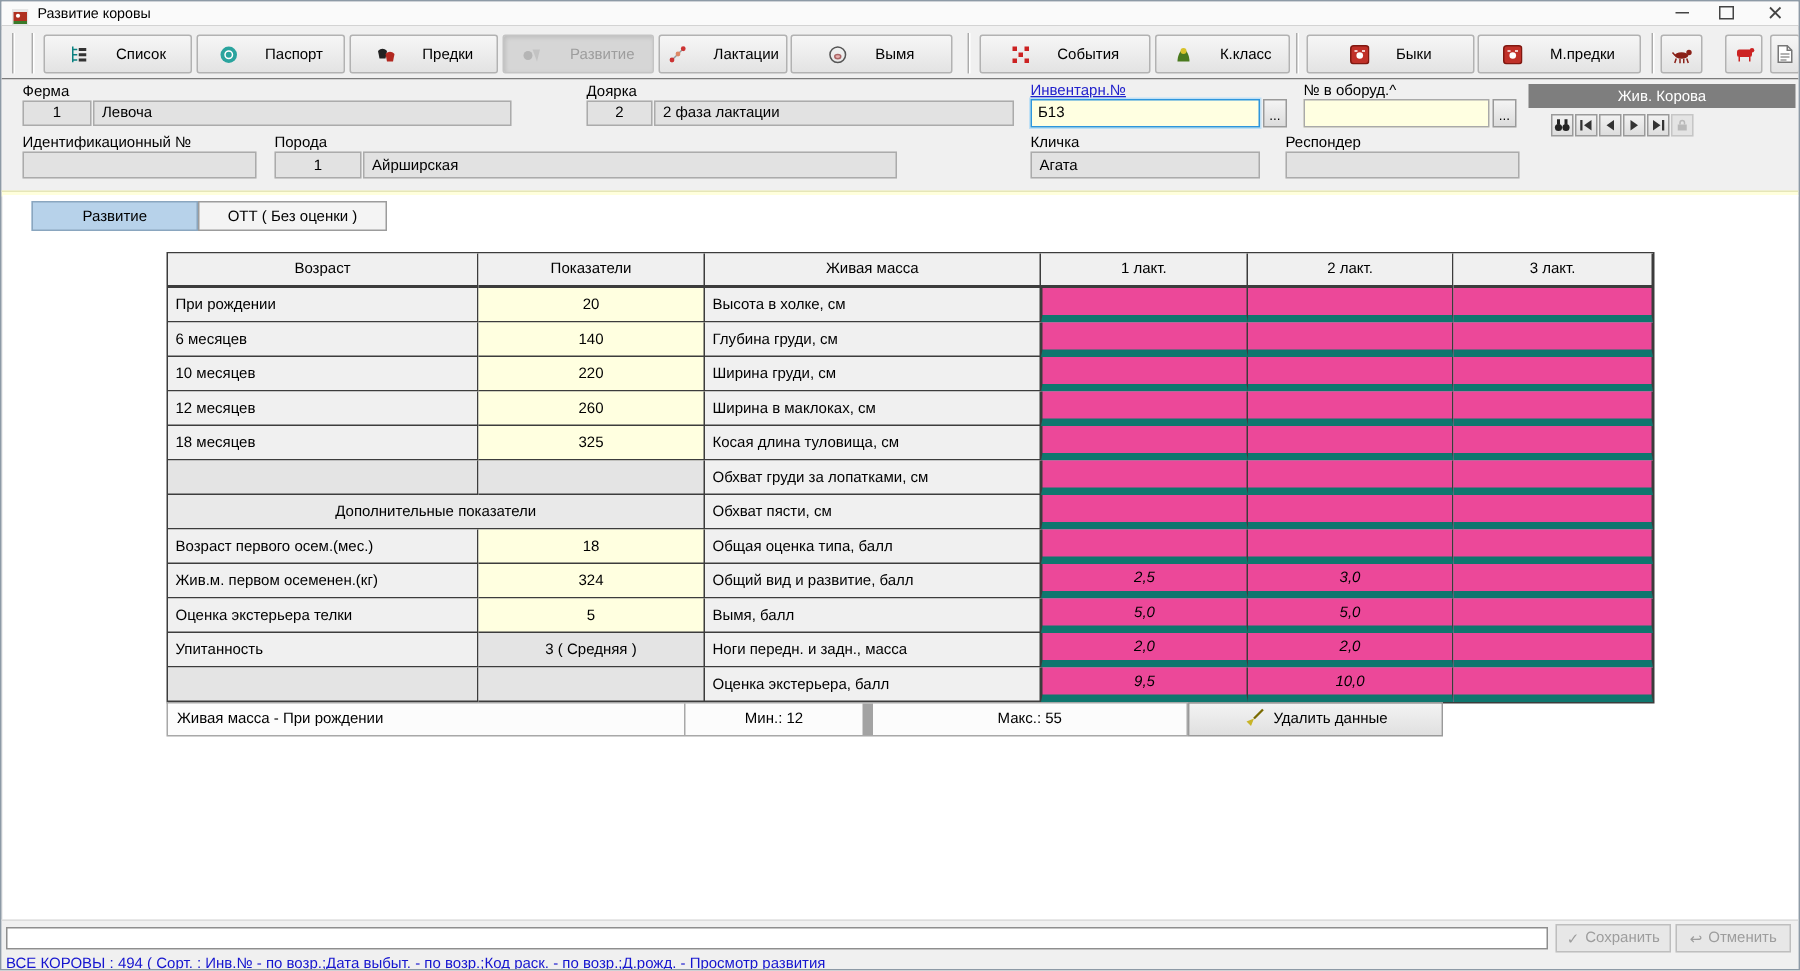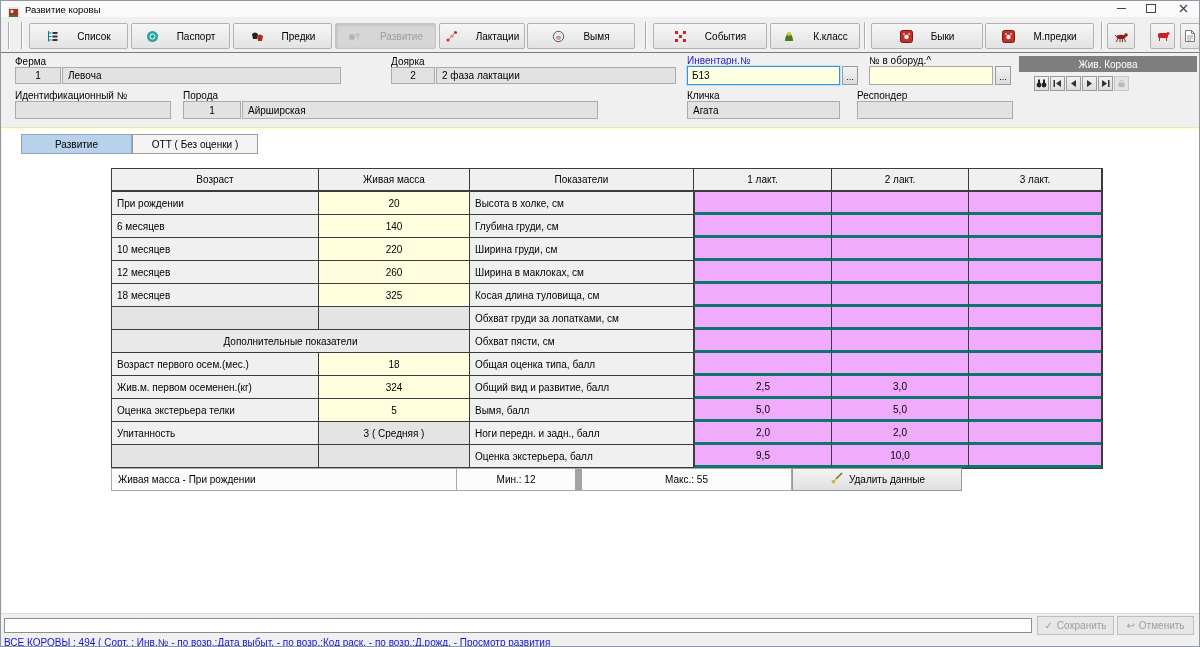--- a/index.html
+++ b/index.html
@@ -47,21 +47,21 @@
   
   .tgrid{position:absolute;left:109px;top:38px;display:grid;
     grid-template-columns:207px 151px 224px 138px 137px 133px;grid-auto-rows:23px;
     border:1px solid #3c3c3c;background:#fff;}
   .tc{box-sizing:border-box;font-size:10px;display:flex;align-items:center;padding:0 5px;
     border-right:1px solid #3c3c3c;border-bottom:1px solid #3c3c3c;overflow:hidden;white-space:nowrap;}
   .tc.th{justify-content:center;background:#f0f0f0;border-bottom:2px solid #3c3c3c;}
   .tc.age{background:#f0f0f0;}
   .tc.ind{background:#f0f0f0;}
   .tc.mass{background:#ffffe0;justify-content:center;}
-  .tc.lact{background:#f0abfc;justify-content:center;border-bottom:3px solid #0f766e;}
+  .tc.lact{background:#ec4899;justify-content:center;border-bottom:5px solid #0f766e;font-style:italic;}
   .tc.lfirst{border-left:1px solid #3c3c3c;}
   .tc.gray{background:#e4e4e4;}
   .tc.group{background:#e9e9e9;justify-content:center;}
   
   .fbar{position:absolute;left:109px;top:338px;width:681px;height:23px;box-sizing:border-box;
     border:1px solid #a8a8a8;background:#fcfcfc;display:flex;font-size:10px;}
   .fcell{box-sizing:border-box;display:flex;align-items:center;height:100%;}
   .f-label{width:345px;padding-left:6px;border-right:1px solid #a8a8a8;}
   .f-min{width:125px;justify-content:center;border-right:7px solid #a3a3a3;}
   .f-max{flex:1;justify-content:center;}
@@ -318,22 +318,22 @@
   </div>
 
   <div class="yellowline"></div>
 
   <div class="content">
     <div class="tab active">Развитие</div>
     <div class="tab idle">ОТТ ( Без оценки )</div>
 
     <div class="tgrid">
         <div class="tc th">Возраст</div>
+        <div class="tc th">Показатели</div>
         <div class="tc th">Живая масса</div>
-        <div class="tc th">Показатели</div>
         <div class="tc th">1 лакт.</div>
         <div class="tc th">2 лакт.</div>
         <div class="tc th">3 лакт.</div>
         <div class="tc age">При рождении</div>
         <div class="tc mass">20</div>
         <div class="tc ind">Высота в холке, см</div>
         <div class="tc lact lfirst"></div>
         <div class="tc lact"></div>
         <div class="tc lact"></div>
         <div class="tc age">6 месяцев</div>
@@ -384,21 +384,21 @@
         <div class="tc lact">3,0</div>
         <div class="tc lact"></div>
         <div class="tc age">Оценка экстерьера телки</div>
         <div class="tc mass">5</div>
         <div class="tc ind">Вымя, балл</div>
         <div class="tc lact lfirst">5,0</div>
         <div class="tc lact">5,0</div>
         <div class="tc lact"></div>
         <div class="tc age">Упитанность</div>
         <div class="tc mass gray">3 ( Средняя )</div>
-        <div class="tc ind">Ноги передн. и задн., балл</div>
+        <div class="tc ind">Ноги передн. и задн., масса</div>
         <div class="tc lact lfirst">2,0</div>
         <div class="tc lact">2,0</div>
         <div class="tc lact"></div>
         <div class="tc age gray"></div>
         <div class="tc mass gray"></div>
         <div class="tc ind">Оценка экстерьера, балл</div>
         <div class="tc lact lfirst">9,5</div>
         <div class="tc lact">10,0</div>
         <div class="tc lact"></div>
       </div>

